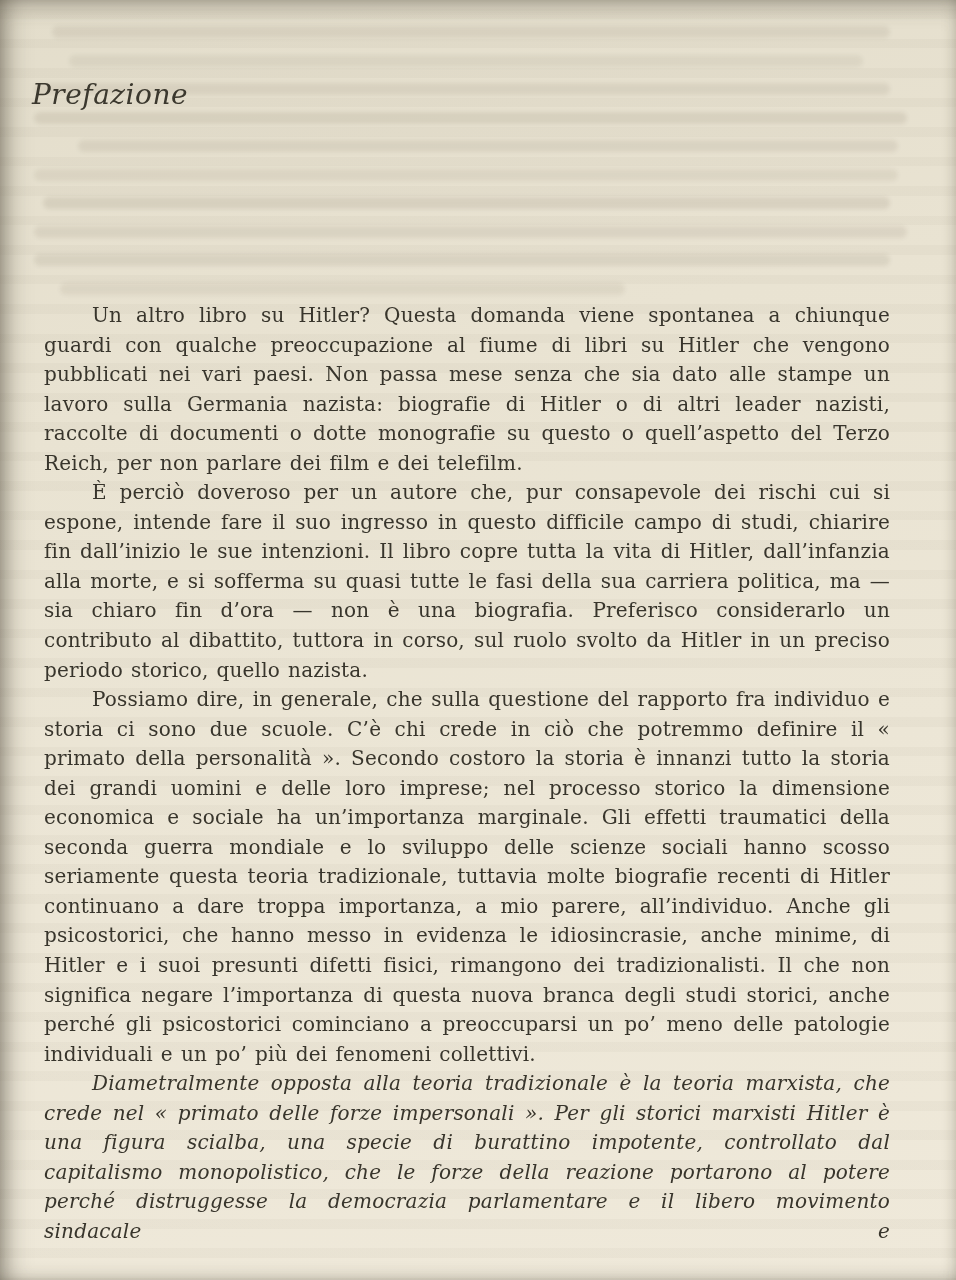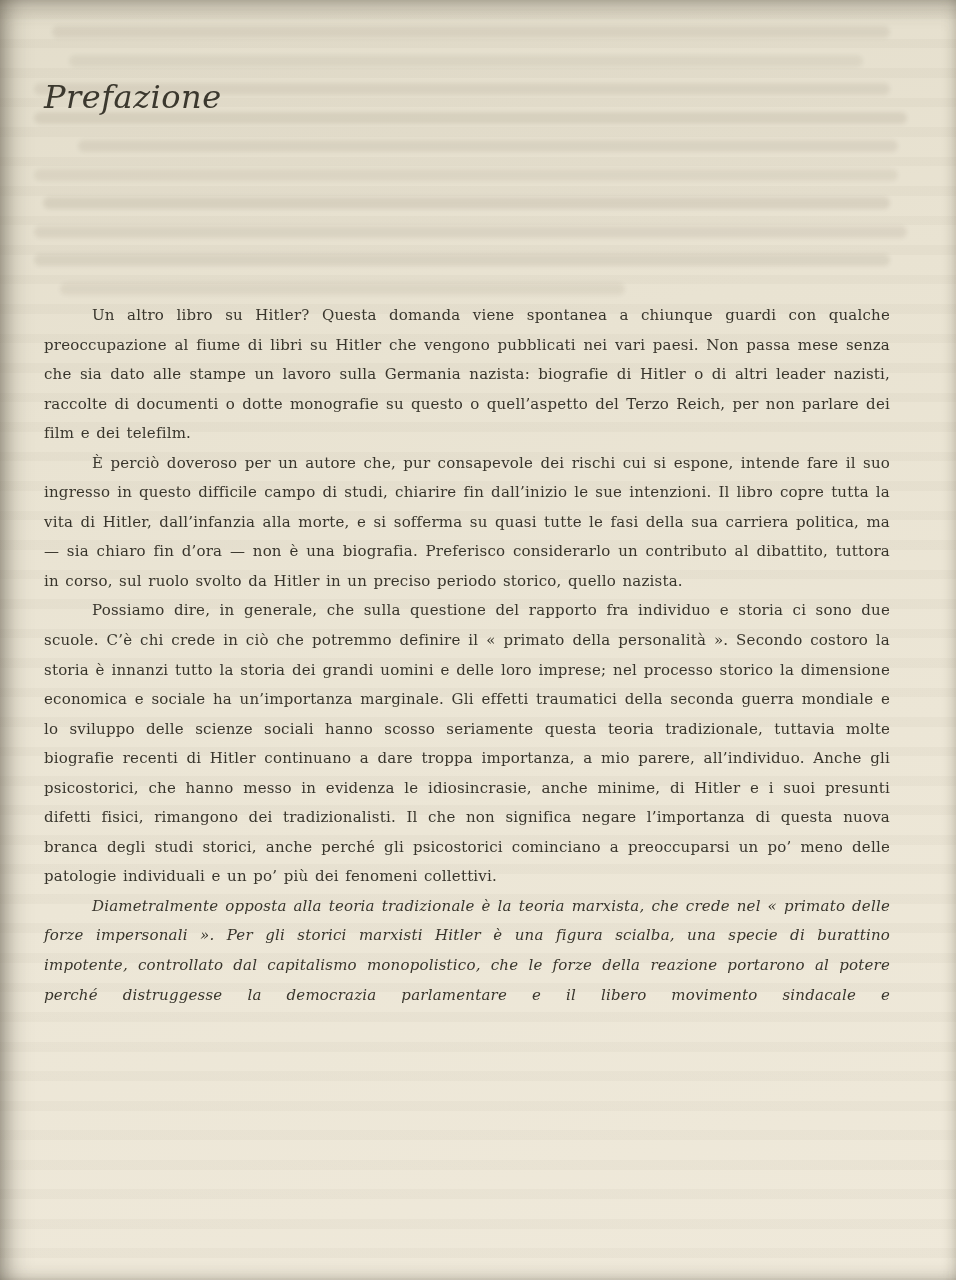--- a/index.html
+++ b/index.html
@@ -63,37 +63,37 @@
   .bleed i:nth-child(5)  { width: 93%; margin-left: 5%; }
   .bleed i:nth-child(6)  { width: 98%; background: rgba(104,95,77,0.12); }
   .bleed i:nth-child(7)  { width: 96%; margin-left: 1%; background: rgba(104,95,77,0.17); }
   .bleed i:nth-child(8)  { width: 99%; }
   .bleed i:nth-child(9)  { width: 97%; background: rgba(104,95,77,0.15); }
   .bleed i:nth-child(10) { width: 64%; margin-left: 3%; background: rgba(104,95,77,0.12); }
 
   .heading {
     position: absolute;
     top: 78px;
-    left: 44px;
+    left: 32px;
     margin: 0;
     font-style: italic;
     font-weight: normal;
-    font-size: 32px;
+    font-size: 28px;
     letter-spacing: 0.5px;
     color: #3b382e;
     z-index: 2;
   }
 
   .body-text {
     position: absolute;
     top: 301px;
     left: 44px;
     width: 846px;
     z-index: 2;
-    font-size: 15px;
+    font-size: 20px;
     line-height: 29.55px;
     text-align: justify;
     text-justify: inter-word;
     hyphens: auto;
     -webkit-hyphens: auto;
     word-spacing: 1.5px;
     letter-spacing: 0.2px;
   }
 
   .body-text p {

